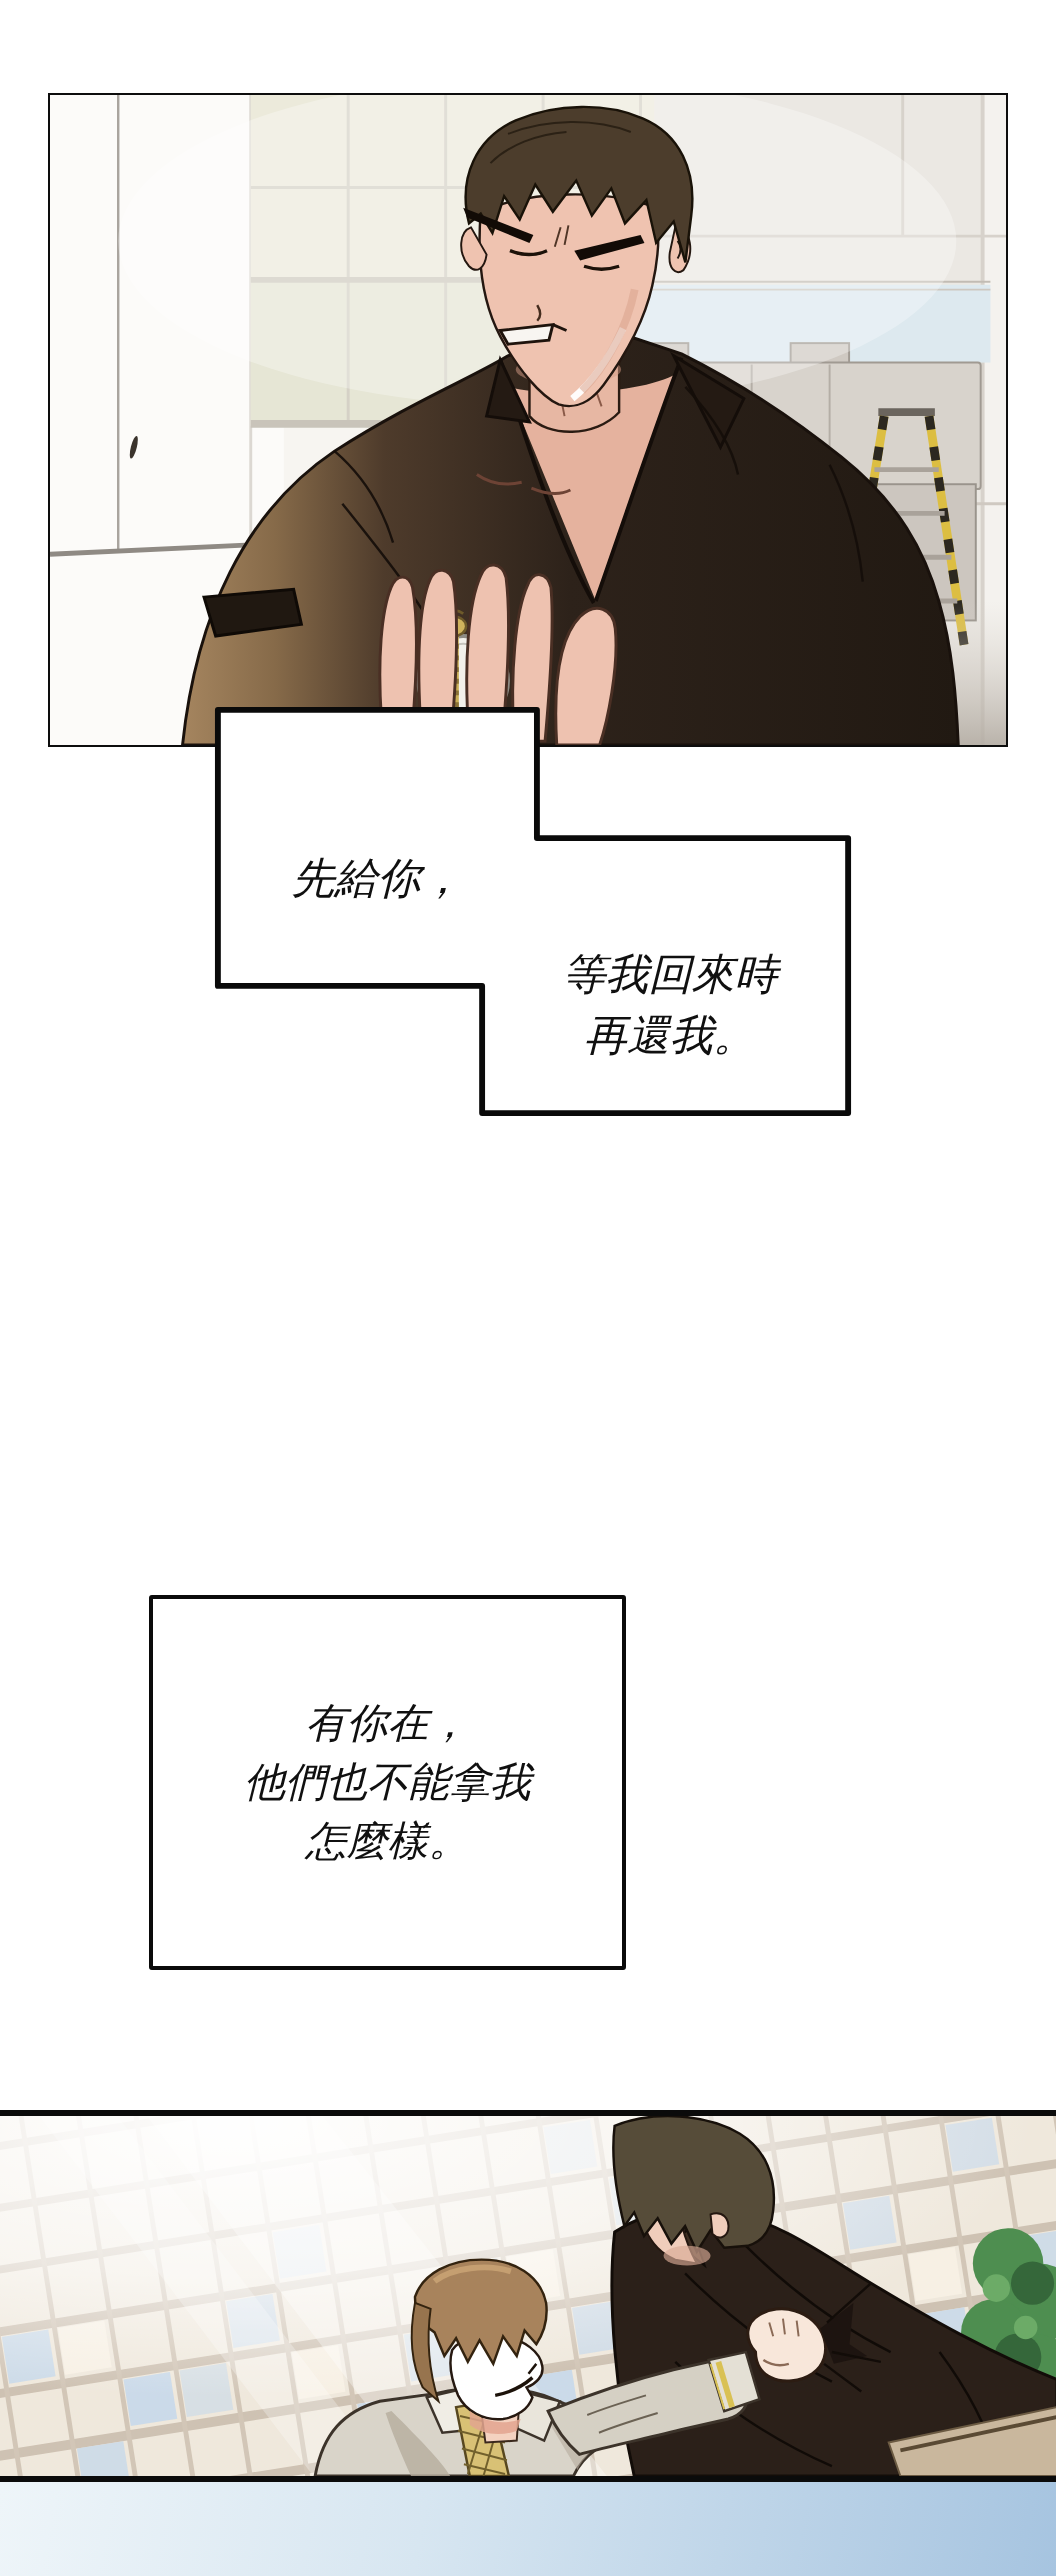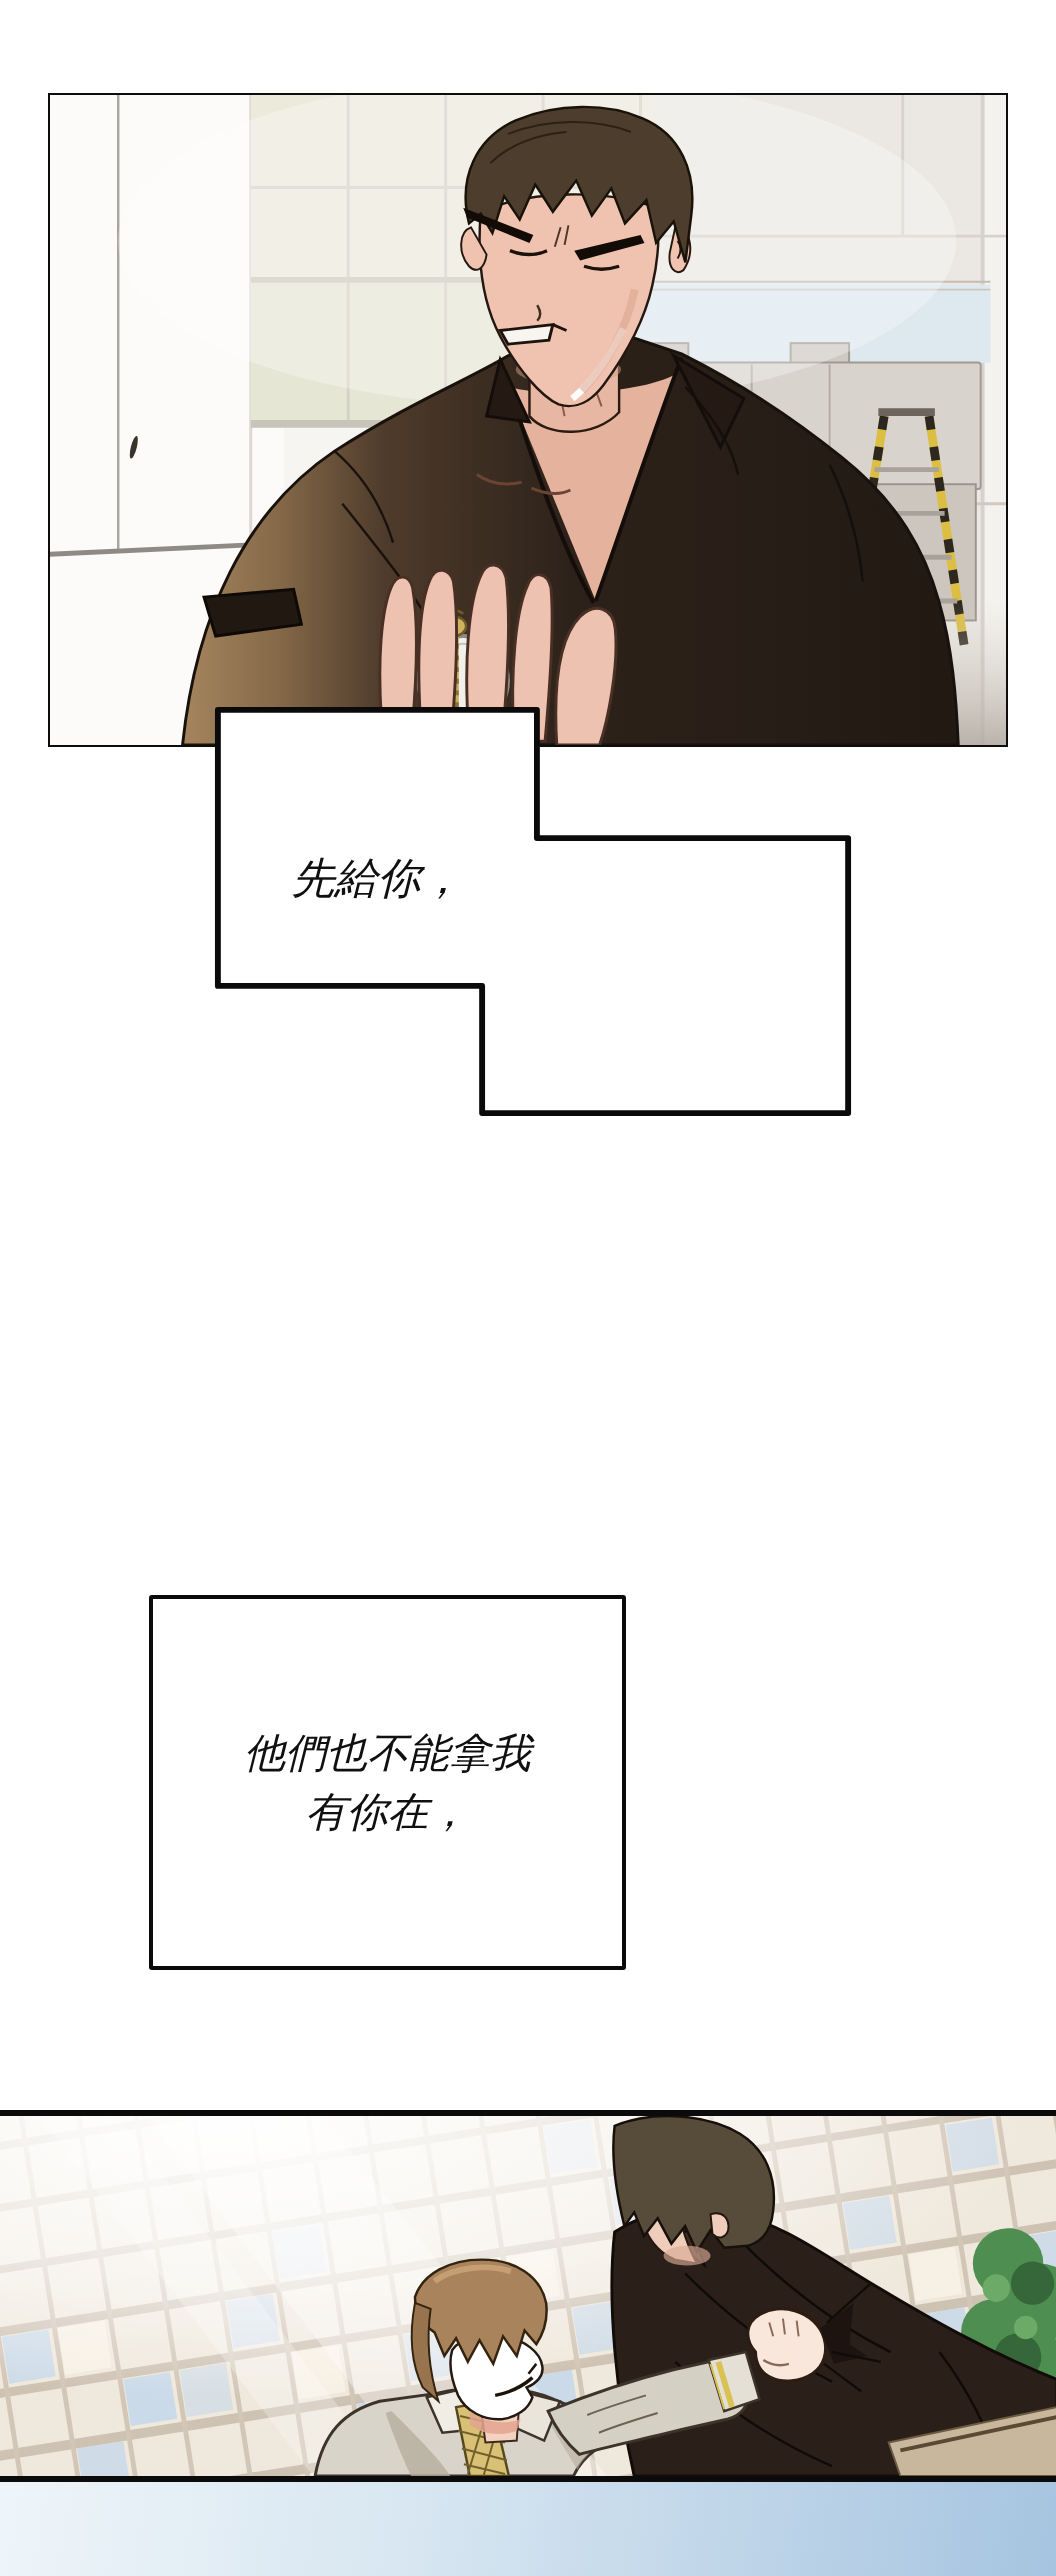--- a/index.html
+++ b/index.html
@@ -173,25 +173,30 @@
       </g>
     </svg>
   </section>
 
   <svg class="bubble-union" viewBox="0 0 655 423">
     <path d="M5,5 H331 V136 H649 V417 H275 V287 H5 Z" fill="#ffffff" stroke="#0a0a0a" stroke-width="6" stroke-linejoin="round"></path>
   </svg>
   <div class="dlg dlg-1">
     <span>先給你，</span>
   </div>
+  <div class="dlg dlg-2">
+    <div>等我回來時</div>
+    <div>再還我。</div>
+  </div>
 
   <div class="bubble-box">
     <div class="dlg-3">
+      <div>有你在，</div>
       <div>他們也不能拿我</div>
-      <div>有你在，</div>
+      <div>怎麼樣。</div>
     </div>
   </div>
 
   <section class="panel panel-bottom">
     <svg viewBox="0 0 1080 366" preserveAspectRatio="none">
       <defs>
         <radialGradient id="hazeR" cx="0.22" cy="0.02" r="0.95">
           <stop offset="0" stop-color="#ffffff" stop-opacity="0.97"></stop>
           <stop offset="0.45" stop-color="#ffffff" stop-opacity="0.6"></stop>
           <stop offset="0.8" stop-color="#ffffff" stop-opacity="0"></stop>

